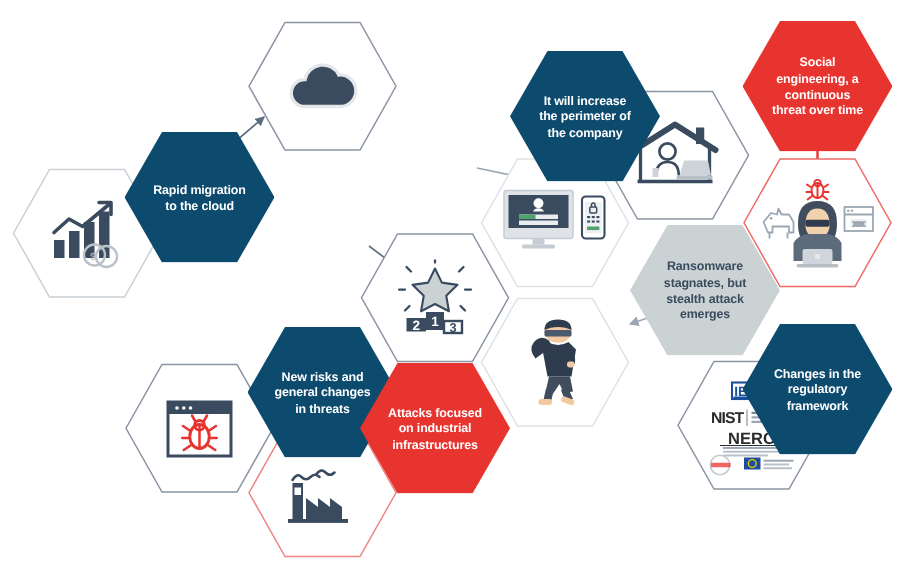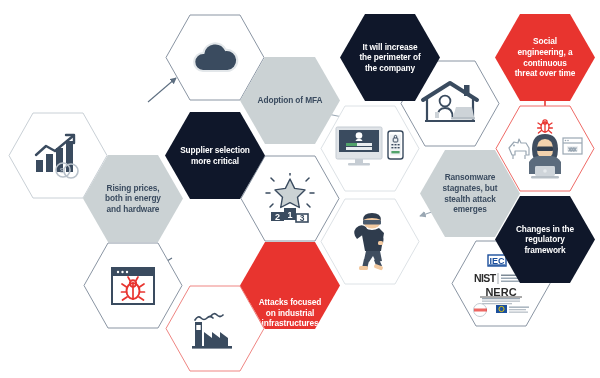--- a/index.html
+++ b/index.html
@@ -19,21 +19,21 @@
     width:100px;height:87px;
     display:flex;align-items:center;justify-content:center;
     box-sizing:border-box;
     -webkit-clip-path:polygon(25% 0%,75% 0%,100% 50%,75% 100%,25% 100%,0% 50%);
     clip-path:polygon(25% 0%,75% 0%,100% 50%,75% 100%,25% 100%,0% 50%);
   }
   .hex .label{
     font-size:8.3px;line-height:10.6px;font-weight:bold;
     text-align:center;padding:0 9px;letter-spacing:-0.1px;
   }
-  .hex.navy{background:#0f172a;}
+  .hex.navy{background:#0c4a6e;margin-top:20px;}
   .hex.navy .label{color:#ffffff;}
   .hex.red{background:#e8342f;}
   .hex.red .label{color:#ffffff;}
   .hex.grey{background:#cbd2d4;}
   .hex.grey .label{color:#3a4b5f;font-weight:bold;}
 
   
   .hexout{
     position:absolute;width:100px;height:87px;
   }
@@ -335,35 +335,32 @@
         <rect x="14" y="57.5" width="13" height="3" fill="#e8342f" opacity="0.75"></rect>
         <rect x="36" y="54" width="11" height="8" fill="#1b4f9c"></rect>
         <circle cx="41.5" cy="58" r="2.6" fill="none" stroke="#f0d000" stroke-width="0.9"></circle>
         <rect x="49" y="55.5" width="20" height="1.3" fill="#9aa7b3"></rect>
         <rect x="49" y="58" width="17" height="1.3" fill="#b8c0c8"></rect>
         <rect x="49" y="60.5" width="19" height="1.3" fill="#b8c0c8"></rect>
       </svg>
     </div>
   </div>
 
-
-  <div class="hex grey" style="left:83px;top:155px;">
-    <div class="label">Rising prices,<br>both in energy<br>and hardware</div>
-  </div>
-
-  <div class="hex navy" style="left:165px;top:112px;">
-    <div class="label">Supplier selection<br>more critical</div>
-  </div>
-
-
-  <div class="hex grey" style="left:240px;top:57px;">
-    <div class="label">Adoption of MFA</div>
-  </div>
-
-  <div class="hex red" style="left:240px;top:242px;align-items:flex-end;">
+  <div class="hex navy" style="left:83px;top:68px;">
+    <div class="label">Rapid migration<br>to the cloud</div>
+  </div>
+
+
+
+  <div class="hex navy" style="left:165px;top:198px;">
+    <div class="label">New risks and<br>general changes<br>in threats</div>
+  </div>
+
+
+  <div class="hex red" style="left:240px;top:242px;">
     <div class="label">Attacks focused<br>on industrial<br>infrastructures</div>
   </div>
 
   <div class="hex navy" style="left:340px;top:14px;">
     <div class="label">It will increase<br>the perimeter of<br>the company</div>
   </div>
 
   <div class="hex grey" style="left:420px;top:150px;justify-content:center;">
     <div class="label">Ransomware<br>stagnates, but<br>stealth attack<br>emerges</div>
   </div>

